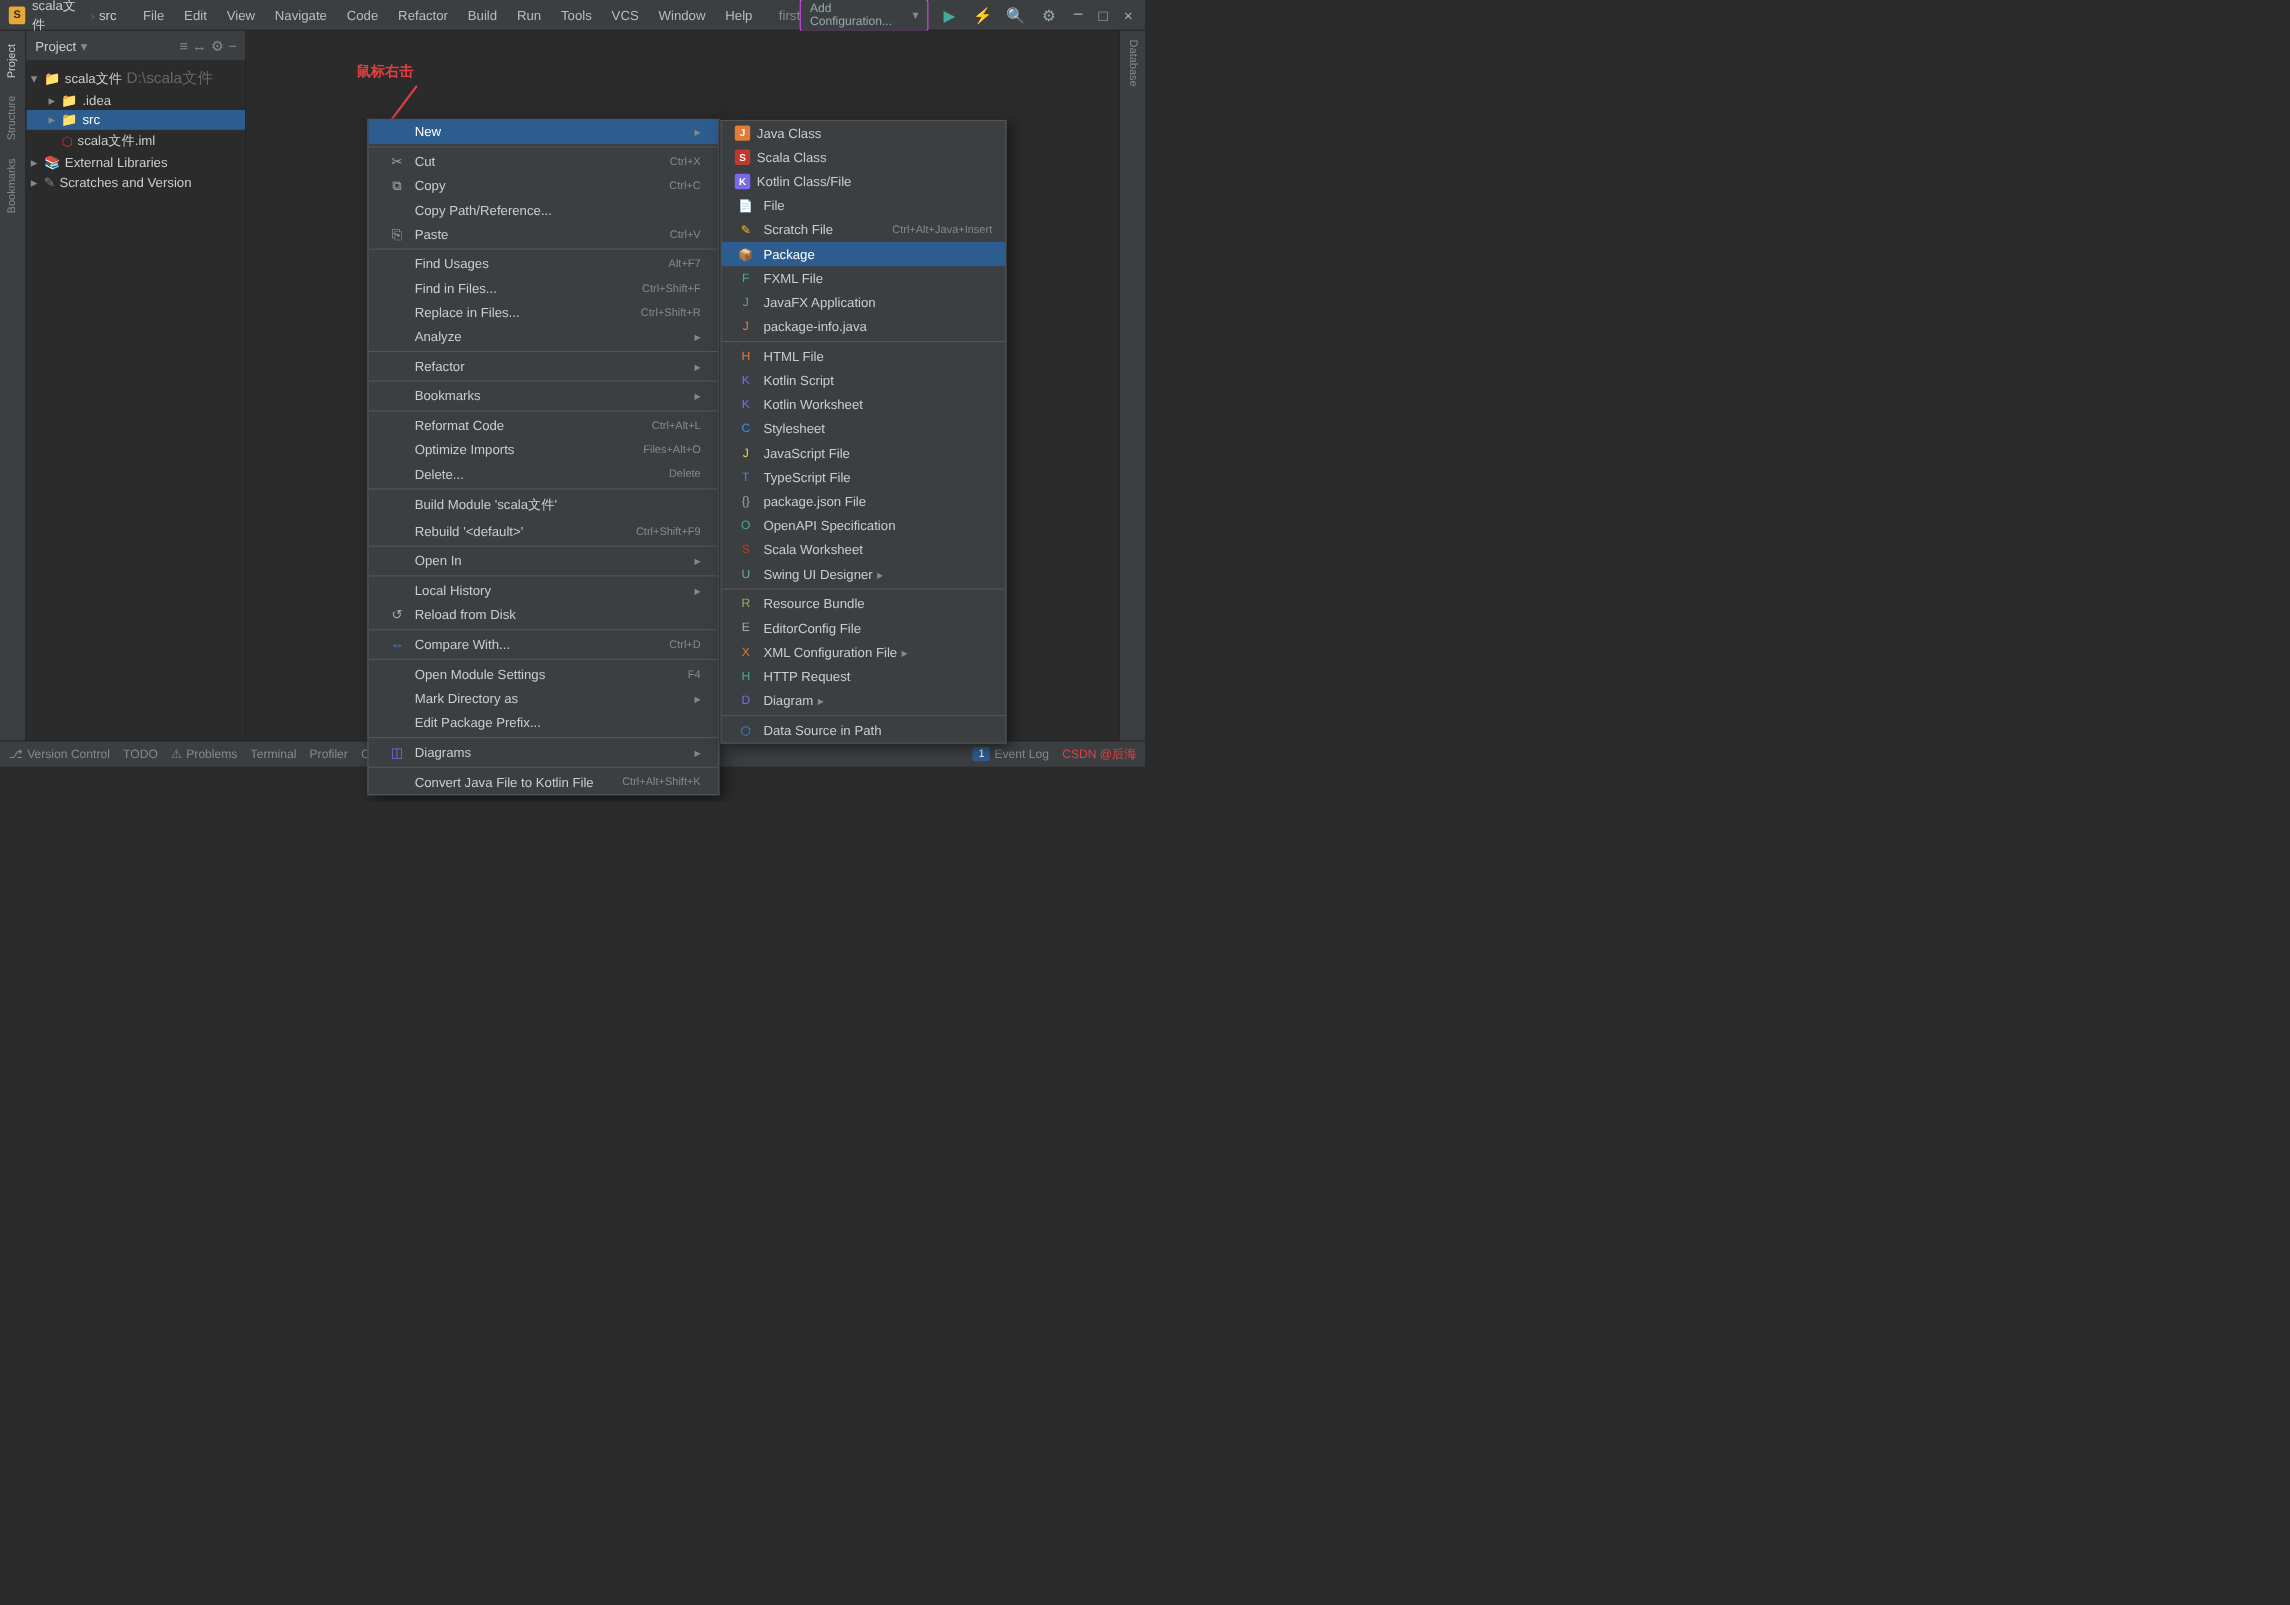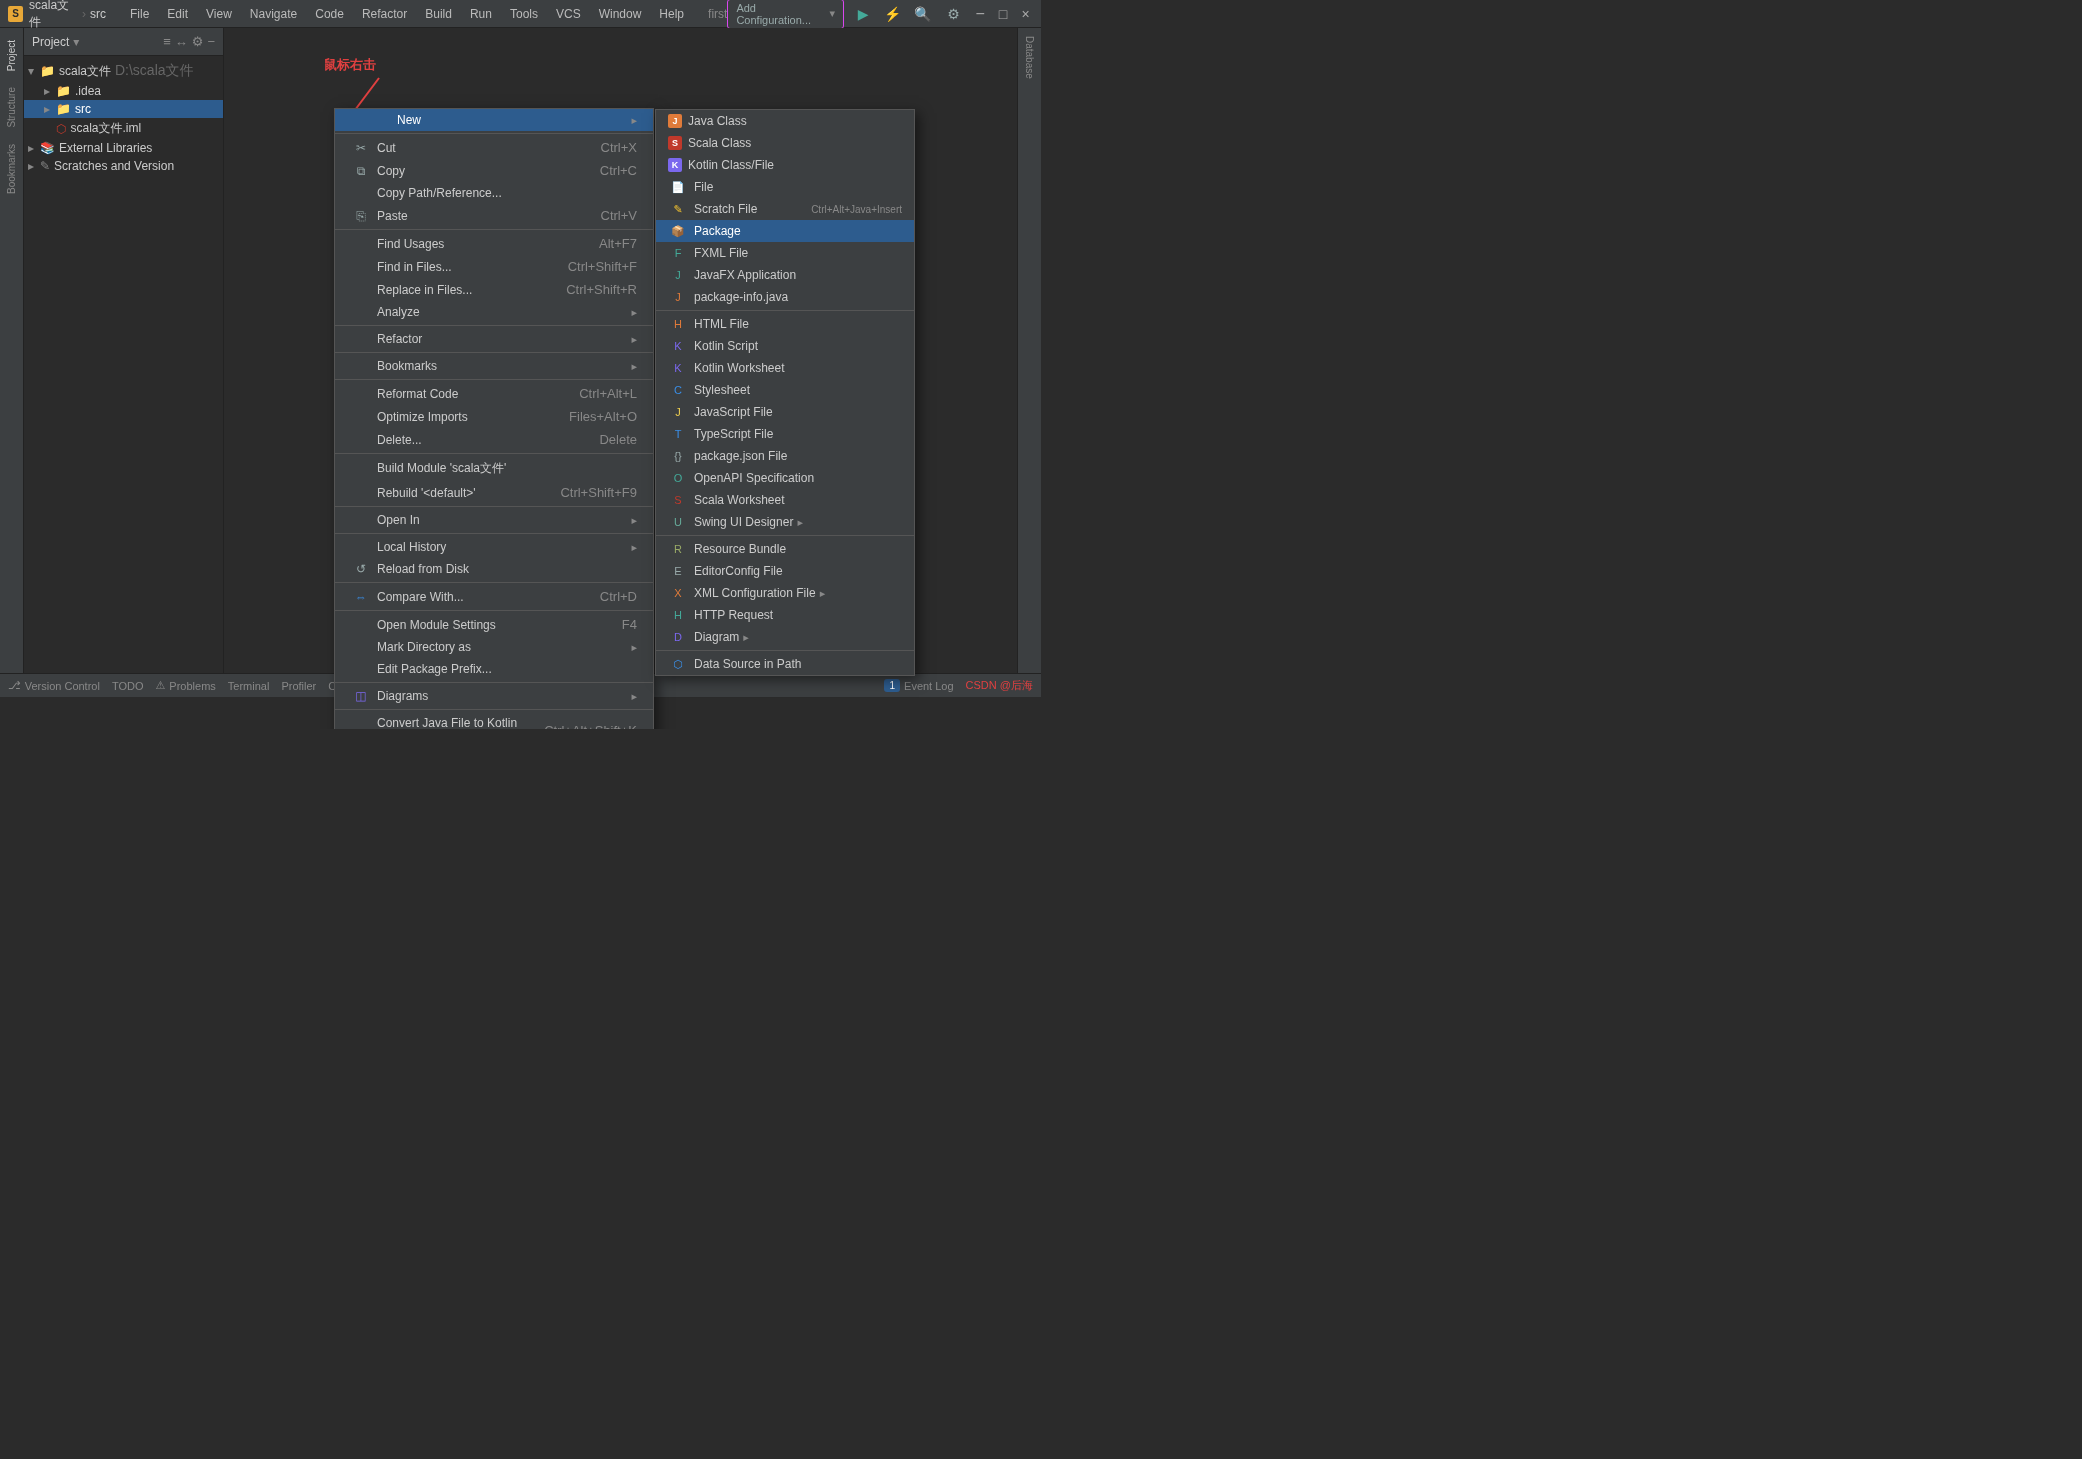--- a/index.html
+++ b/index.html
@@ -158,21 +158,21 @@
     .ctx-item {
       display: flex;
       align-items: center;
       padding: 4px 16px;
       cursor: pointer;
       color: #ccc;
       position: relative;
     }
     .ctx-item.highlighted { background: #2d5c8e; color: #fff; }
     .ctx-item-label { flex: 1; }
-    .ctx-item-shortcut { color: #888; font-size: 13px; margin-left: 12px; }
+    .ctx-item-shortcut { color: #888; font-size: 10px; margin-left: 12px; }
     .ctx-item-arrow { color: #888; font-size: 11px; margin-left: 4px; }
     .ctx-icon { width: 20px; margin-right: 6px; font-size: 12px; text-align: center; color: #9aa; }
     .ctx-separator { height: 1px; background: #555; margin: 2px 0; }
 
     
     .submenu {
       position: absolute;
       left: 320px;
       top: 0px;
       width: 260px;
@@ -370,21 +370,21 @@
         <span>Scratches and Version</span>
       </div>
     </div>
   </div>
 
   <div class="editor-area">
     <div class="editor-content">
 
       <div class="context-menu">
 
-        <div class="ctx-item highlighted" style="position:relative;gap:20px;">
+        <div class="ctx-item highlighted" style="position:relative;">
           <span class="ctx-icon"></span>
           <span class="ctx-item-label">New</span>
           <span class="ctx-item-arrow">▸</span>
 
           <div class="submenu">
 
             <div class="submenu-item">
               <span class="submenu-icon icon-java" style="background:#e07b3a;color:#fff;border-radius:2px;font-size:9px;font-weight:bold;width:14px;height:14px;display:inline-flex;align-items:center;justify-content:center;margin-right:6px;">J</span>
               <span>Java Class</span>
             </div>

